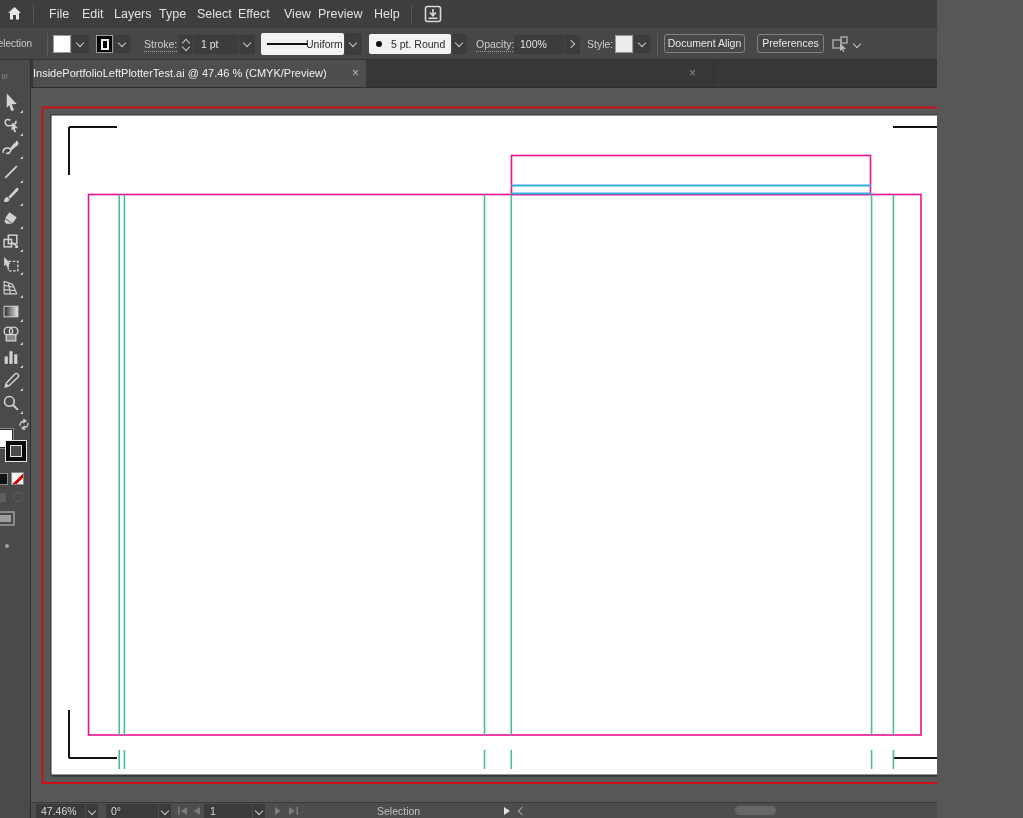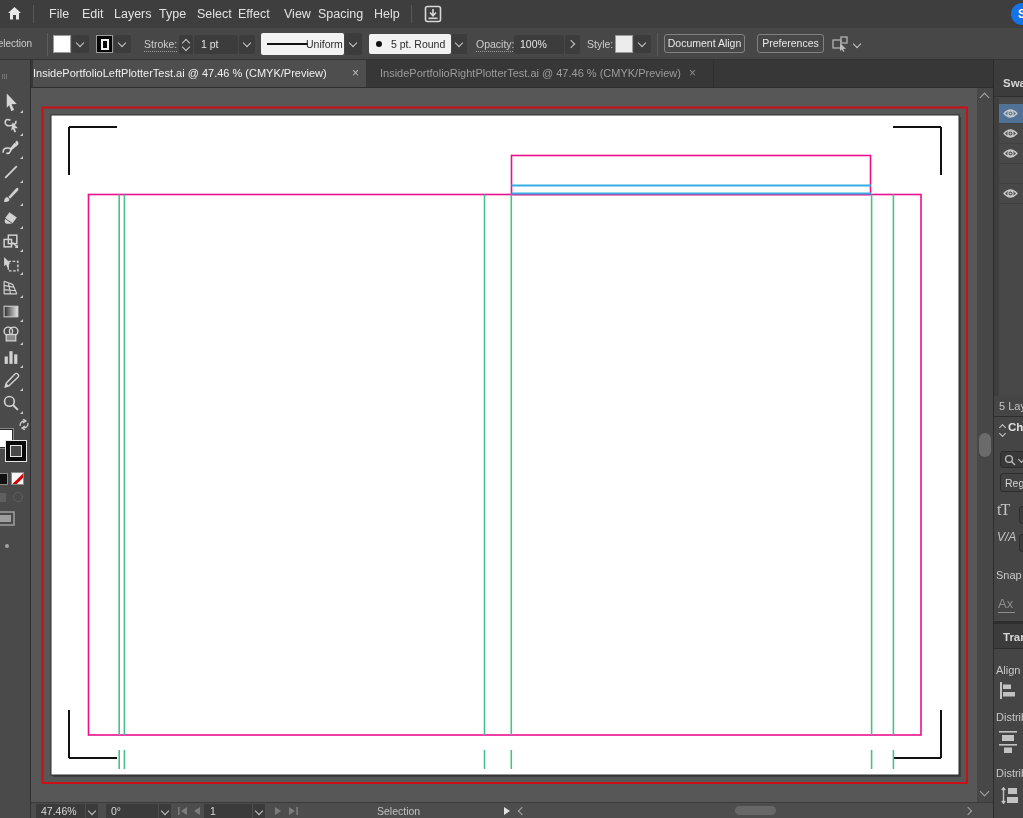--- a/index.html
+++ b/index.html
@@ -1,19 +1,19 @@
 <!DOCTYPE html>
 <html><head>
 <meta charset="utf-8">
 <style>
   * { margin:0; padding:0; box-sizing:border-box; }
   html,body { width:1023px; height:818px; overflow:hidden; background:#575757;
     font-family:"Liberation Sans", sans-serif; -webkit-font-smoothing:antialiased; }
   .abs { position:absolute; }
-  #app { position:relative; width:1023px; height:818px; overflow:hidden; }
+  #app { position:relative; width:937px; height:818px; overflow:hidden; }
 
   
   #menubar { left:0; top:0; width:1023px; height:28px; background:#3e3e3e; }
   #menubar .menu-item { position:absolute; top:0; height:28px; line-height:28px;
     color:#e2e2e2; font-size:12.5px; white-space:nowrap; }
   .vdiv { position:absolute; width:1px; background:#585858; }
   #home-icon { left:7px; top:6px; }
   #ws-icon { left:424px; top:5px; }
   #avatar { left:1011px; top:3px; width:22px; height:22px; border-radius:50%;
     background:#1473e6; color:#fff; font-size:12px; font-weight:bold;
@@ -90,21 +90,21 @@
     </svg>
     <div class="vdiv" style="left:33px; top:5px; height:18px;"></div>
     <div id="menu-items">
         <div class="menu-item" style="left: 49px;">File</div>
         <div class="menu-item" style="left: 82px;">Edit</div>
         <div class="menu-item" style="left: 114px;">Layers</div>
         <div class="menu-item" style="left: 159px;">Type</div>
         <div class="menu-item" style="left: 197px;">Select</div>
         <div class="menu-item" style="left: 238px;">Effect</div>
         <div class="menu-item" style="left: 284px;">View</div>
-        <div class="menu-item" style="left: 318px;">Spacing</div>
+        <div class="menu-item" style="left: 318px;">Preview</div>
         <div class="menu-item" style="left: 374px;">Help</div>
       </div>
     <div class="vdiv" style="left:411px; top:5px; height:18px;"></div>
     <svg id="ws-icon" class="abs" width="18" height="18" viewBox="0 0 18 18">
       <rect x="1.5" y="1.5" width="15" height="15" rx="2" fill="none" stroke="#d8d8d8" stroke-width="1.6"></rect>
       <path d="M9 4 L9 10 M6 7.5 L9 10.8 L12 7.5" fill="none" stroke="#d8d8d8" stroke-width="1.6"></path>
       <rect x="4.5" y="12.5" width="9" height="1.6" fill="#d8d8d8"></rect>
     </svg>
     <div class="abs" id="avatar">S</div>
   </div>
@@ -172,21 +172,21 @@
       <rect x="1" y="4" width="8" height="8" fill="none" stroke="#aaaaaa" stroke-width="1.4"></rect>
       <rect x="9" y="1" width="6" height="6" fill="none" stroke="#aaaaaa" stroke-width="1.4"></rect>
       <path d="M8 7 L14 13 L11.5 13 L13 15.5" fill="#b4b4b4" stroke="#4a4a4a" stroke-width="0.5"></path>
       <path d="M8 7 L14 13 L11 12.8 L12.6 15.6 L11.2 16 L10 13.4 L8 15 Z" fill="#b9b9b9"></path>
     </svg>
     <span class="chev" style="left:854px; top:13px;"></span>
   </div>
 
   <div class="abs" id="tabbar">
       <div class="doc-tab active" style="left: 2px; width: 333px;"><span style="margin-left: 0;">InsidePortfolioLeftPlotterTest.ai @ 47.46 % (CMYK/Preview)</span><span style="position: absolute; left: 319px; top: 0px; font-weight: normal; color: rgb(189, 189, 189); font-size: 12px;">×</span></div>
-      <div class="doc-tab inactive" style="left: 335px; width: 348px;"><span style="margin-left: 14px;">InsidePortfolioRightPlotterTest.ai @ 47.46 % (CMYK/Preview)</span><span style="position: absolute; left: 323px; top: 0px; font-weight: normal; color: rgb(139, 139, 139); font-size: 12px;">×</span></div>
+      <div class="doc-tab inactive" style="left: 335px; width: 348px;"><span style="position: absolute; left: 323px; top: 0px; font-weight: normal; color: rgb(139, 139, 139); font-size: 12px;">×</span></div>
     </div>
   <div class="abs" id="tabbar-underline"></div>
 
   <div class="abs" id="toolbar">
     <div class="grip"><i></i><i></i><i></i></div>
     <div id="tool-slots">
         <div class="tool" style="top: 33px;">
           <svg width="18" height="18" viewBox="0 0 17 17">
             <path d="M4.5 0.5 L14 10.5 L9 10.6 L11.5 16 L8.8 17 L6.8 11.6 L4.5 14 Z" fill="#d6d6d6"></path>
           </svg>

